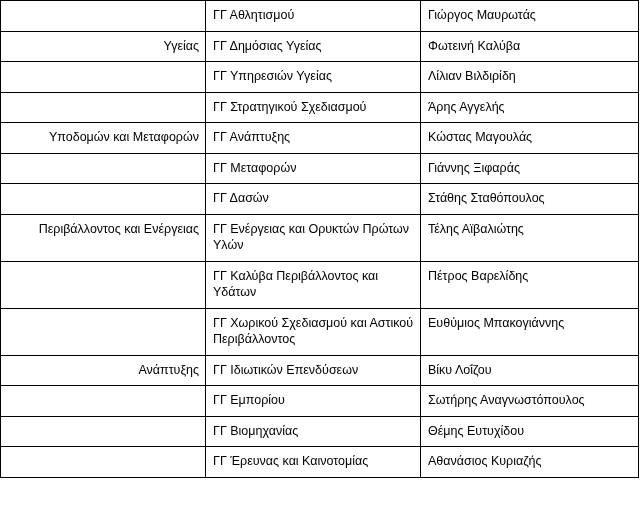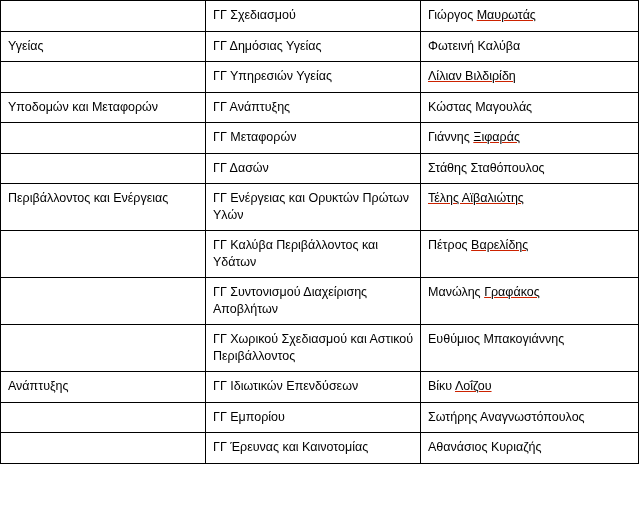--- a/index.html
+++ b/index.html
@@ -25,29 +25,28 @@
     padding: 0;
   }
   table.ministry-table td {
     border: 1px solid #000000;
     vertical-align: top;
     font-size: 12.5px;
     line-height: 1.32;
     padding: 6px 6px 7px 7px;
     word-wrap: break-word;
   }
-  .col-ministry { width: 205px; }
+  .col-ministry { width: 205px; text-align: right; }
   .col-secretariat { width: 215px; }
   .col-person { width: 218px; }
 
   .cell-text {
     display: block;
   }
   .underline {
-    text-decoration: underline;
     text-decoration-color: #cc2200;
     text-decoration-style: solid;
     text-decoration-thickness: 1px;
   }
   .empty-cell {
     display: block;
     min-height: 16px;
   }
 </style>
 </head>
@@ -59,21 +58,21 @@
       <col class="col-ministry">
       <col class="col-secretariat">
       <col class="col-person">
     </colgroup>
     <tbody>
         <tr>
           <td class="col-ministry">
             <span class="empty-cell"></span>
           </td>
           <td class="col-secretariat">
-            <span class="cell-text">ΓΓ Σχεδιασμού</span>
+            <span class="cell-text">ΓΓ Αθλητισμού</span>
           </td>
           <td class="col-person">
             <span class="cell-text"><span>Γιώργος </span><span class="underline">Μαυρωτάς</span><span></span></span>
           </td>
         </tr>
         <tr>
           <td class="col-ministry">
             <span class="cell-text">Υγείας</span>
           </td>
           <td class="col-secretariat">
@@ -89,20 +88,31 @@
           </td>
           <td class="col-secretariat">
             <span class="cell-text">ΓΓ Υπηρεσιών Υγείας</span>
           </td>
           <td class="col-person">
             <span class="cell-text"><span></span><span class="underline">Λίλιαν Βιλδιρίδη</span><span></span></span>
           </td>
         </tr>
         <tr>
           <td class="col-ministry">
+            <span class="empty-cell"></span>
+          </td>
+          <td class="col-secretariat">
+            <span class="cell-text">ΓΓ Στρατηγικού Σχεδιασμού</span>
+          </td>
+          <td class="col-person">
+            <span class="cell-text"><span>Άρης Αγγελής</span><span class="underline"></span><span></span></span>
+          </td>
+        </tr>
+        <tr>
+          <td class="col-ministry">
             <span class="cell-text">Υποδομών και Μεταφορών</span>
           </td>
           <td class="col-secretariat">
             <span class="cell-text">ΓΓ Ανάπτυξης</span>
           </td>
           <td class="col-person">
             <span class="cell-text"><span>Κώστας Μαγουλάς</span><span class="underline"></span><span></span></span>
           </td>
         </tr>
         <tr>
@@ -147,31 +157,20 @@
           </td>
           <td class="col-person">
             <span class="cell-text"><span>Πέτρος </span><span class="underline">Βαρελίδης</span><span></span></span>
           </td>
         </tr>
         <tr>
           <td class="col-ministry">
             <span class="empty-cell"></span>
           </td>
           <td class="col-secretariat">
-            <span class="cell-text">ΓΓ Συντονισμού Διαχείρισης Αποβλήτων</span>
-          </td>
-          <td class="col-person">
-            <span class="cell-text"><span>Μανώλης </span><span class="underline">Γραφάκος</span><span></span></span>
-          </td>
-        </tr>
-        <tr>
-          <td class="col-ministry">
-            <span class="empty-cell"></span>
-          </td>
-          <td class="col-secretariat">
             <span class="cell-text">ΓΓ Χωρικού Σχεδιασμού και Αστικού Περιβάλλοντος</span>
           </td>
           <td class="col-person">
             <span class="cell-text"><span>Ευθύμιος Μπακογιάννης</span><span class="underline"></span><span></span></span>
           </td>
         </tr>
         <tr>
           <td class="col-ministry">
             <span class="cell-text">Ανάπτυξης</span>
           </td>
@@ -184,20 +183,31 @@
         </tr>
         <tr>
           <td class="col-ministry">
             <span class="empty-cell"></span>
           </td>
           <td class="col-secretariat">
             <span class="cell-text">ΓΓ Εμπορίου</span>
           </td>
           <td class="col-person">
             <span class="cell-text"><span>Σωτήρης Αναγνωστόπουλος</span><span class="underline"></span><span></span></span>
+          </td>
+        </tr>
+        <tr>
+          <td class="col-ministry">
+            <span class="empty-cell"></span>
+          </td>
+          <td class="col-secretariat">
+            <span class="cell-text">ΓΓ Βιομηχανίας</span>
+          </td>
+          <td class="col-person">
+            <span class="cell-text"><span>Θέμης </span><span class="underline">Ευτυχίδου</span><span></span></span>
           </td>
         </tr>
         <tr>
           <td class="col-ministry">
             <span class="empty-cell"></span>
           </td>
           <td class="col-secretariat">
             <span class="cell-text">ΓΓ Έρευνας και Καινοτομίας</span>
           </td>
           <td class="col-person">

